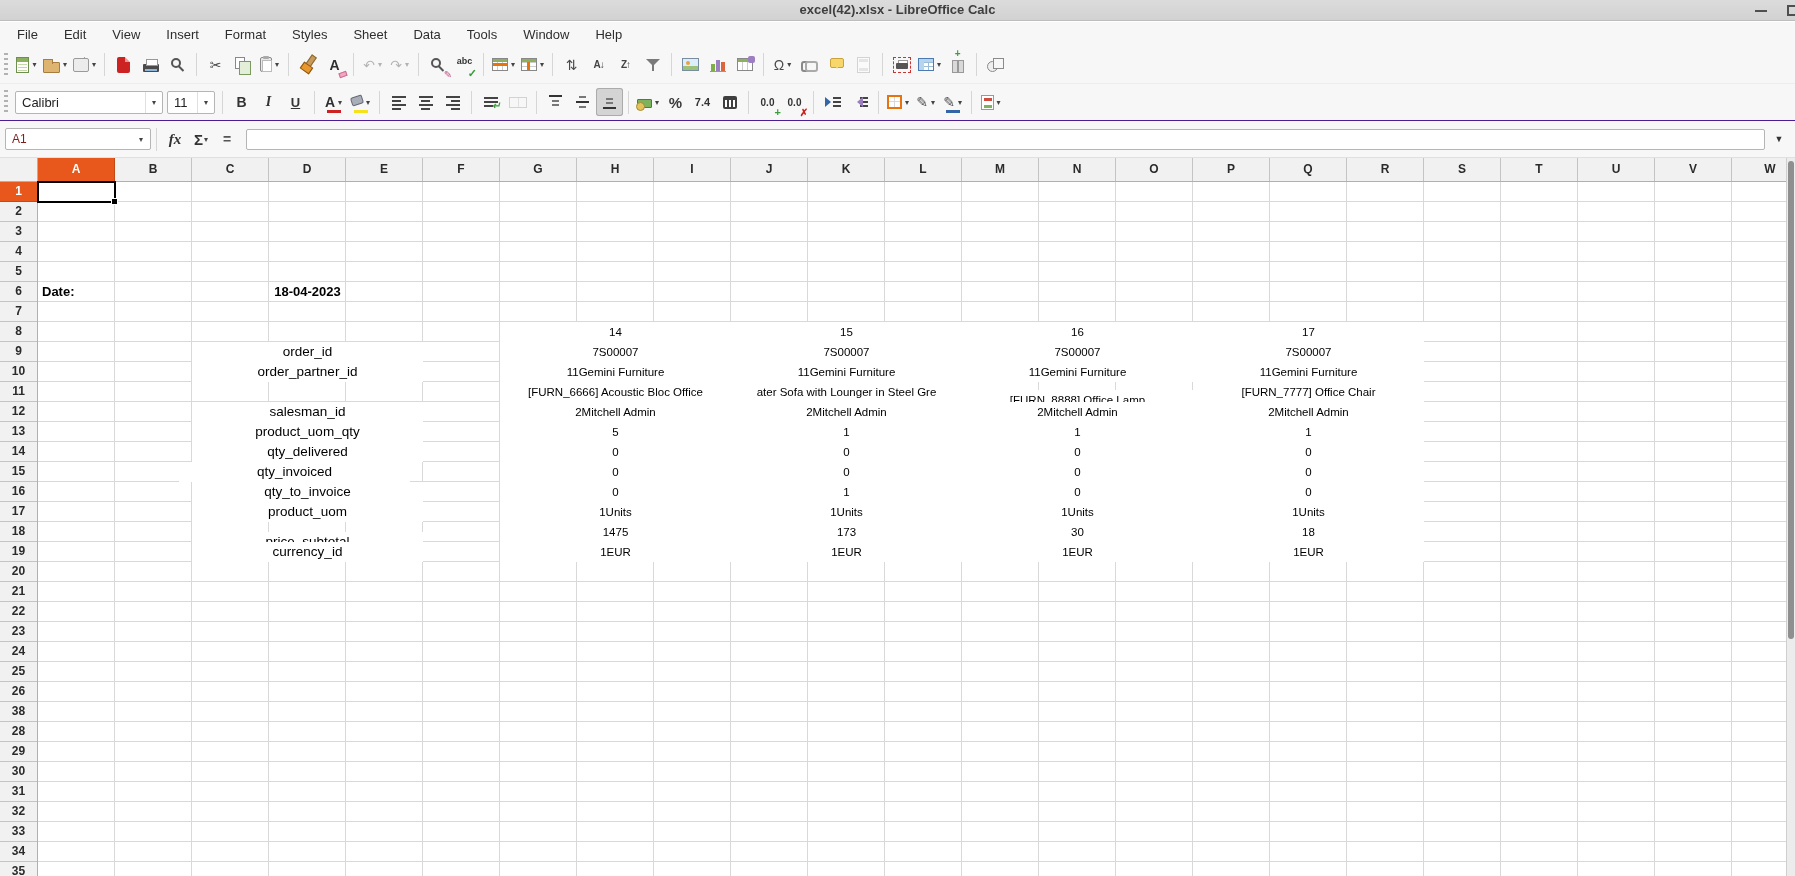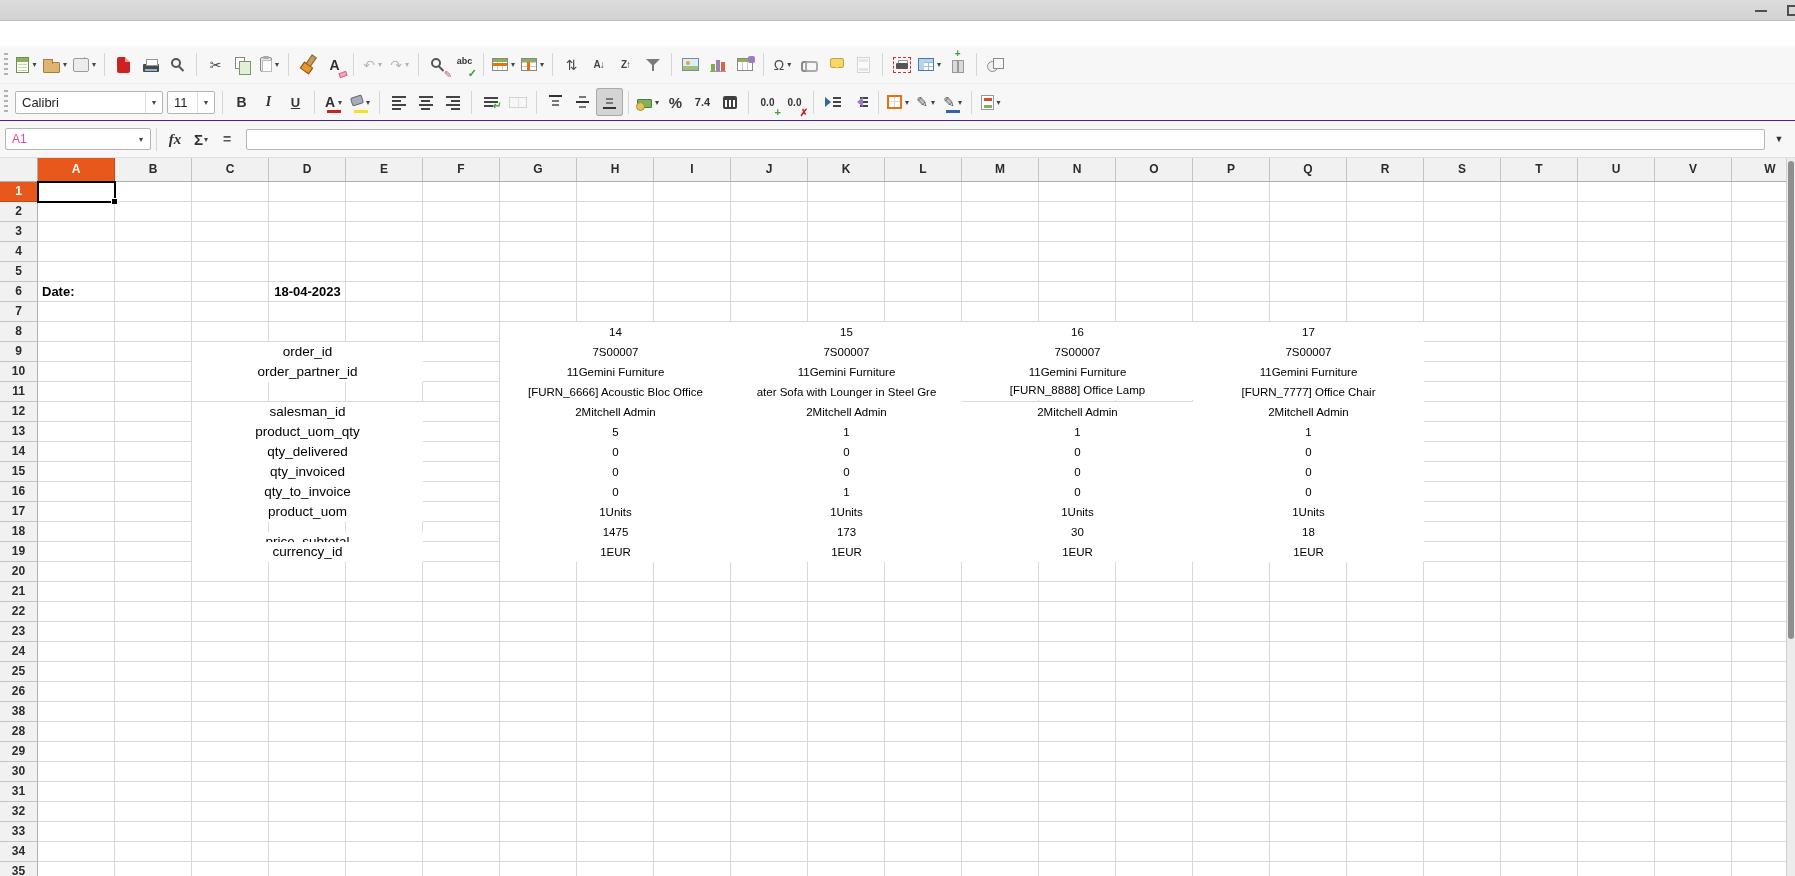--- a/index.html
+++ b/index.html
@@ -128,21 +128,21 @@
   
   .combo { display:flex; align-items:center; height:23px; background:#fff; border:1px solid #b5b5b5; border-radius:2px; margin:0 2px; }
   .combo .ctext { flex:1; font-size:13px; color:#222; padding-left:6px; white-space:nowrap; overflow:hidden; }
   .combo .carr { width:17px; text-align:center; font-size:8px; color:#444; border-left:1px solid #e0e0e0; align-self:stretch; display:flex; align-items:center; justify-content:center; }
   #fontcombo { width:148px; }
   #sizecombo { width:48px; }
 
   
   #fbar { position:absolute; left:0; top:121px; width:100%; height:37px; background:#f7f7f7; border-bottom:1px solid #e0e0e0; display:flex; align-items:center; padding:0 8px 0 5px; }
   #namebox { width:146px; height:22px; background:#fff; border:1px solid #b5b5b5; border-radius:2px; display:flex; align-items:center; }
-  #namebox .ctext { flex:1; font-size:12px; color:#ec4899; padding-left:6px; }
+  #namebox .ctext { flex:1; font-size:12px; color:#7f1d1d; padding-left:6px; }
   #namebox .carr { width:18px; text-align:center; font-size:8px; color:#444; }
   .fbtn { height:26px; min-width:24px; display:flex; align-items:center; justify-content:center; border-radius:3px; margin:0 1px; }
   #inputline { flex:1; height:21px; background:#fff; border:1px solid #b5b5b5; border-radius:2px; margin:0 6px; font-size:12px; padding:0 4px; color:#000; }
   #fexpand { font-size:9px; color:#333; width:16px; text-align:center; }
 
   
   #sheet { position:absolute; left:0; top:158px; width:1786px; height:718px; background:#fff; overflow:hidden; }
   #corner { position:absolute; left:0; top:0; width:38px; height:24px; background:#f1f1f1; border-right:1px solid #b0b0b0; border-bottom:1px solid #b0b0b0; }
   #colheaders { position:absolute; left:38px; top:0; right:0; height:24px; display:flex; overflow:hidden; border-bottom:1px solid #b0b0b0; background:#f1f1f1; }
   .colhdr { width:77px; flex:none; text-align:center; line-height:23px; font-size:12px; font-weight:bold; color:#2b2b2b; border-right:1px solid #c4c4c4; background:#f1f1f1; }
@@ -162,24 +162,38 @@
   
   #vscroll { position:absolute; right:0; top:158px; width:9px; bottom:0; background:#ececec; border-left:1px solid #cfcfcf; }
   #vthumb { position:absolute; left:1px; right:1px; top:3px; height:478px; background:#8f8f8f; border-radius:3px; }
 </style>
 </head>
 <body>
 
 <div id="app">
 
   <div id="titlebar">
+    <span class="wtitle">excel(42).xlsx - LibreOffice Calc</span>
     <span class="wm-min"></span>
     <span class="wm-max"></span>
   </div>
 
+  <div id="menubar">
+      <div class="menu-item">File</div>
+      <div class="menu-item">Edit</div>
+      <div class="menu-item">View</div>
+      <div class="menu-item">Insert</div>
+      <div class="menu-item">Format</div>
+      <div class="menu-item">Styles</div>
+      <div class="menu-item">Sheet</div>
+      <div class="menu-item">Data</div>
+      <div class="menu-item">Tools</div>
+      <div class="menu-item">Window</div>
+      <div class="menu-item">Help</div>
+    </div>
 
   <div id="toolbar1" class="toolbar">
       <div class="thandle"></div>
       <div class="tbtn">
         <i class="shp shp-newdoc"></i>
         <span class="dd">▾</span>
       </div>
       <div class="tbtn">
         <i class="shp shp-folder"></i>
         <span class="dd">▾</span>
@@ -505,38 +519,38 @@
         <div class="ovcell" style="left: 924px; top: 160px; width: 231px;">7S00007</div>
         <div class="ovcell" style="left: 1155px; top: 160px; width: 231px;">7S00007</div>
         <div class="ovcell lblcell" style="left: 154px; top: 180px; width: 231px;">order_partner_id</div>
         <div class="ovcell" style="left: 462px; top: 180px; width: 231px;">11Gemini Furniture</div>
         <div class="ovcell" style="left: 693px; top: 180px; width: 231px;">11Gemini Furniture</div>
         <div class="ovcell" style="left: 924px; top: 180px; width: 231px;">11Gemini Furniture</div>
         <div class="ovcell" style="left: 1155px; top: 180px; width: 231px;">11Gemini Furniture</div>
         <div class="ovcell lblcell" style="left: 154px; top: 200px; width: 231px; margin-top: 32px;">name</div>
         <div class="ovcell" style="left: 462px; top: 200px; width: 231px;">[FURN_6666] Acoustic Bloc Office</div>
         <div class="ovcell" style="left: 693px; top: 200px; width: 231px;">ater Sofa with Lounger in Steel Gre</div>
-        <div class="ovcell" style="left: 924px; top: 198px; width: 231px; text-align: center;">[FURN_8888] Office Lamp</div>
+        <div class="ovcell" style="left: 924px; top: 208px; width: 231px; text-align: center;">[FURN_8888] Office Lamp</div>
         <div class="ovcell" style="left: 1155px; top: 200px; width: 231px;">[FURN_7777] Office Chair</div>
         <div class="ovcell lblcell" style="left: 154px; top: 220px; width: 231px;">salesman_id</div>
         <div class="ovcell" style="left: 462px; top: 220px; width: 231px;">2Mitchell Admin</div>
         <div class="ovcell" style="left: 693px; top: 220px; width: 231px;">2Mitchell Admin</div>
         <div class="ovcell" style="left: 924px; top: 220px; width: 231px;">2Mitchell Admin</div>
         <div class="ovcell" style="left: 1155px; top: 220px; width: 231px;">2Mitchell Admin</div>
         <div class="ovcell lblcell" style="left: 154px; top: 240px; width: 231px;">product_uom_qty</div>
         <div class="ovcell" style="left: 462px; top: 240px; width: 231px;">5</div>
         <div class="ovcell" style="left: 693px; top: 240px; width: 231px;">1</div>
         <div class="ovcell" style="left: 924px; top: 240px; width: 231px;">1</div>
         <div class="ovcell" style="left: 1155px; top: 240px; width: 231px;">1</div>
         <div class="ovcell lblcell" style="left: 154px; top: 260px; width: 231px;">qty_delivered</div>
         <div class="ovcell" style="left: 462px; top: 260px; width: 231px;">0</div>
         <div class="ovcell" style="left: 693px; top: 260px; width: 231px;">0</div>
         <div class="ovcell" style="left: 924px; top: 260px; width: 231px;">0</div>
         <div class="ovcell" style="left: 1155px; top: 260px; width: 231px;">0</div>
-        <div class="ovcell lblcell" style="left: 154px; top: 280px; width: 231px;">qty_invoiced</div>
+        <div class="ovcell lblcell" style="left: 141px; top: 280px; width: 231px;">qty_invoiced</div>
         <div class="ovcell" style="left: 462px; top: 280px; width: 231px;">0</div>
         <div class="ovcell" style="left: 693px; top: 280px; width: 231px;">0</div>
         <div class="ovcell" style="left: 924px; top: 280px; width: 231px;">0</div>
         <div class="ovcell" style="left: 1155px; top: 280px; width: 231px;">0</div>
         <div class="ovcell lblcell" style="left: 154px; top: 300px; width: 231px;">qty_to_invoice</div>
         <div class="ovcell" style="left: 462px; top: 300px; width: 231px;">0</div>
         <div class="ovcell" style="left: 693px; top: 300px; width: 231px;">1</div>
         <div class="ovcell" style="left: 924px; top: 300px; width: 231px;">0</div>
         <div class="ovcell" style="left: 1155px; top: 300px; width: 231px;">0</div>
         <div class="ovcell lblcell" style="left: 154px; top: 320px; width: 231px;">product_uom</div>

